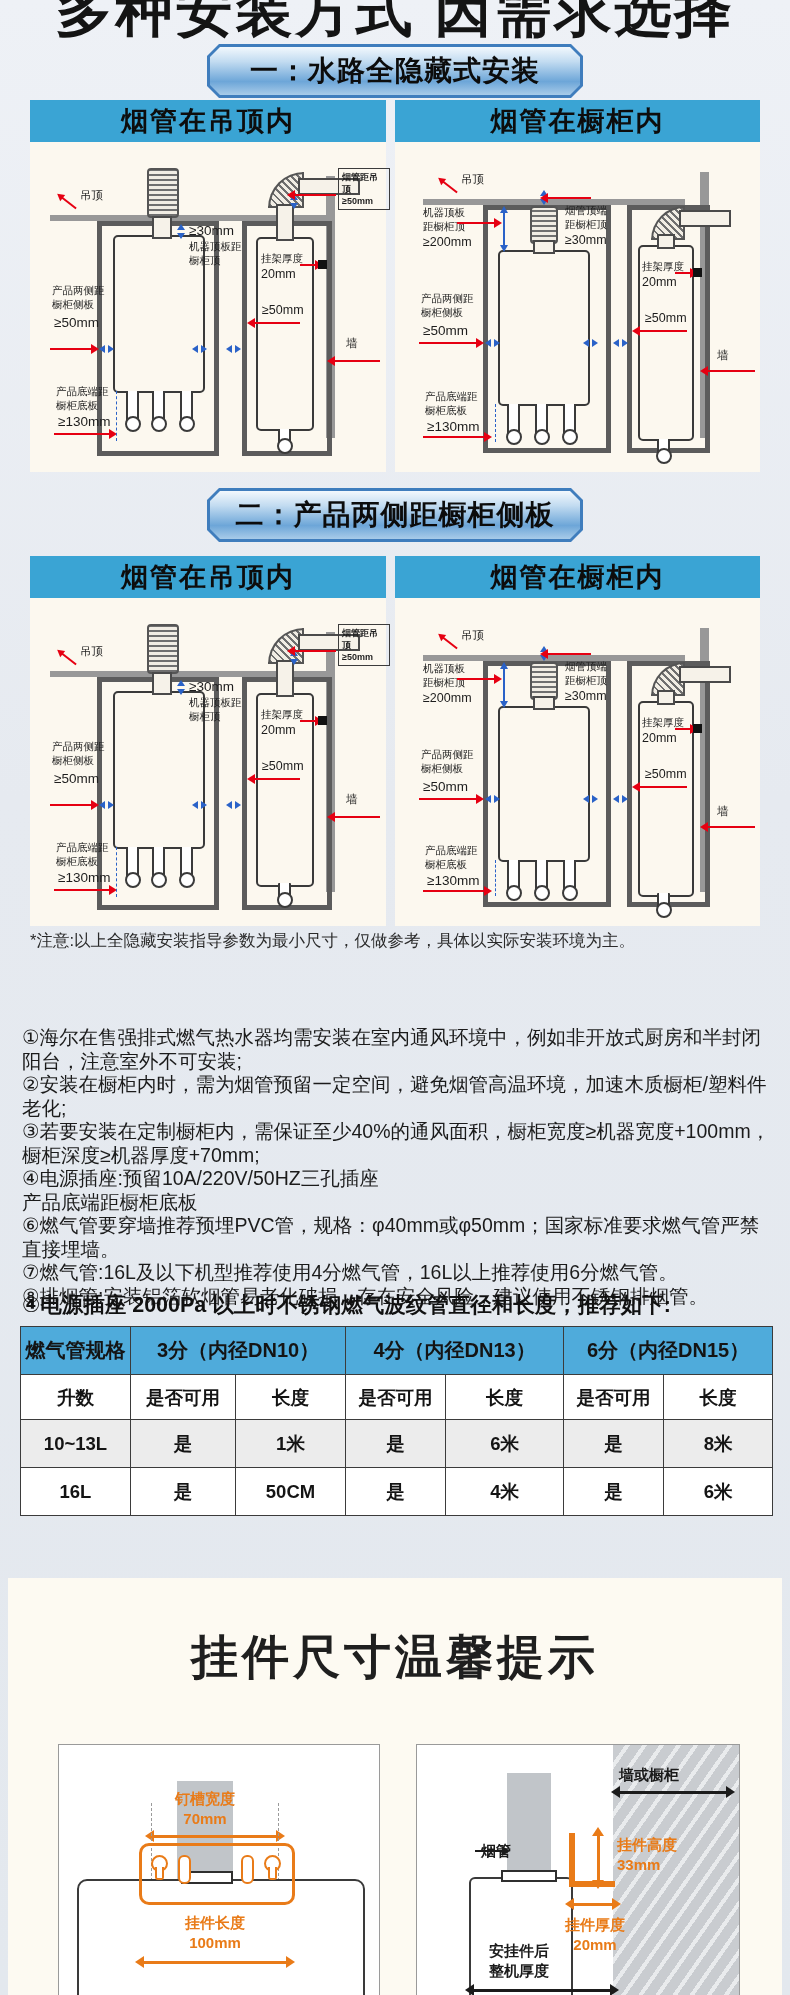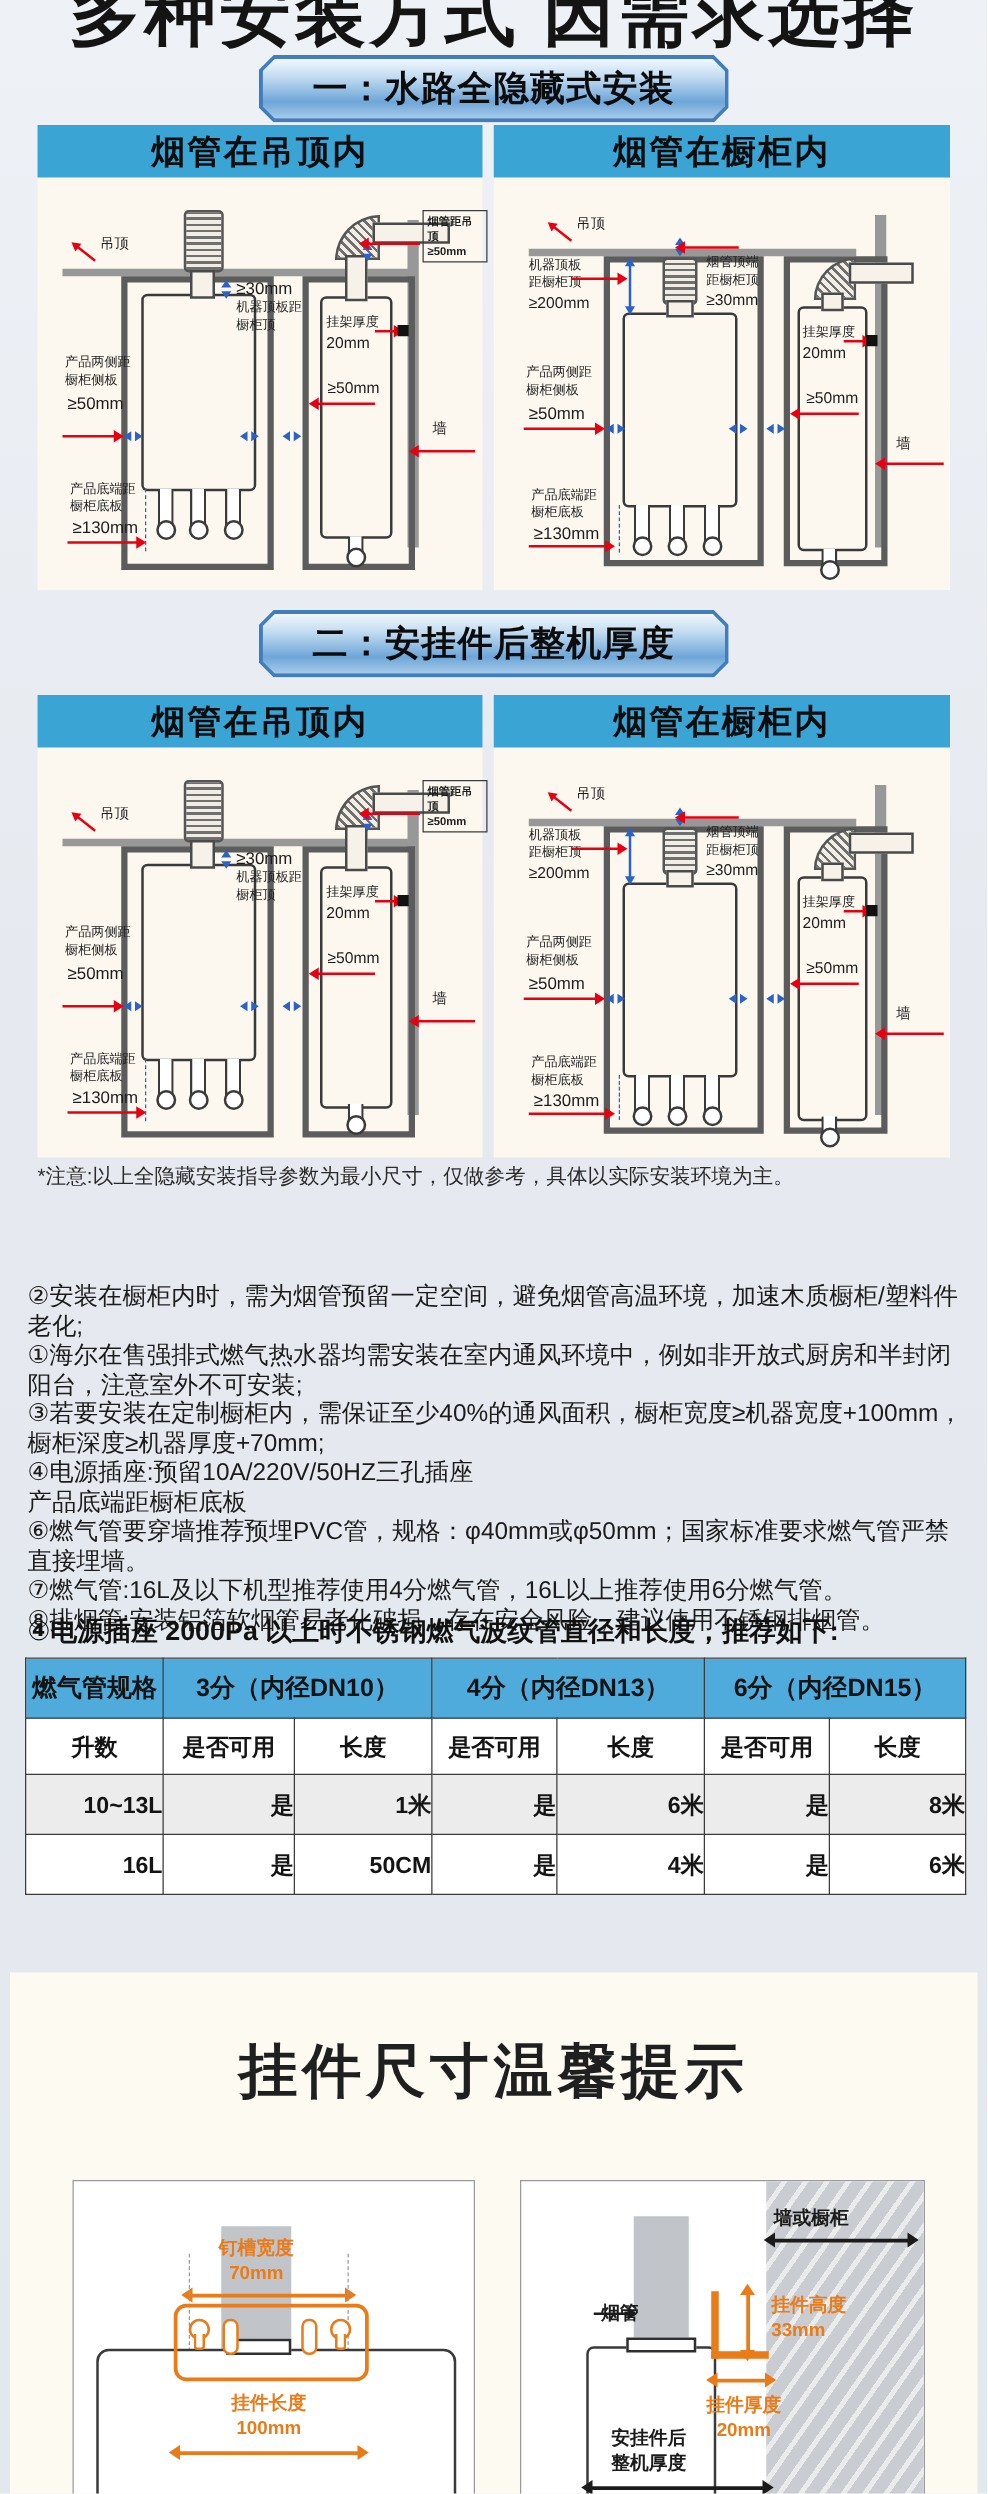--- a/index.html
+++ b/index.html
@@ -70,21 +70,21 @@
   #note{left:30px;top:930px;width:740px;font-size:16.5px;color:#2a2a2a;}
   #tips-heading{left:22px;top:972px;font-size:26px;font-weight:bold;color:#111;}
   #tips-list{left:22px;top:1026px;width:754px;font-size:19.5px;color:#1b1b1b;line-height:23.5px;}
   #table-intro{left:22px;top:1290px;width:754px;font-size:21.5px;font-weight:bold;color:#111;}
   
   #gas-table{left:20px;top:1326px;width:752px;border-collapse:collapse;table-layout:fixed;
              background:#fff;font-weight:bold;color:#141414;}
   #gas-table td,#gas-table th{border:1px solid #3b3b3b;text-align:center;padding:0;}
   #gas-table .hrow th{background:#4fabdb;height:47px;font-size:20px;}
   #gas-table .srow td{height:44px;font-size:18.5px;background:#fff;}
-  #gas-table .drow td{height:47px;font-size:18.5px;text-align:right;}
+  #gas-table .drow td{height:47px;font-size:18.5px;}
   #gas-table .drow.alt td{background:#ececec;}
   
   #bracket-card{left:8px;top:1578px;width:774px;height:477px;background:#fdfaf2;}
   #bracket-title{left:0;top:48px;width:774px;text-align:center;font-size:47px;font-weight:bold;
                  color:#1f1f1f;letter-spacing:4px;}
   .bbox{position:absolute;top:166px;height:320px;background:#fff;border:1px solid #9a9a9a;overflow:hidden;}
   .grayflue{position:absolute;background:#c1c5c9;}
   .olab{position:absolute;color:#e97b18;font-size:15px;font-weight:bold;line-height:1.3;text-align:center;}
   .blab{position:absolute;color:#1b1b1b;font-size:15px;font-weight:bold;line-height:1.3;}
   .odarr{position:absolute;height:3px;background:#e97b18;}
@@ -218,21 +218,21 @@
       <div class="arr r" style="left:28px;top:294px;width:62px;"></div>
       <div class="bdash-v" style="left:100px;top:262px;height:38px;"></div>
       <div class="pipe" style="left:112px;top:262px;"></div>
       <div class="pipe" style="left:140px;top:262px;"></div>
       <div class="pipe" style="left:168px;top:262px;"></div>
       <div class="pipe small" style="left:262px;top:297px;"></div>
     </div>
   </div>
 
   <div class="banner-wrap abs" style="top:488px;">
-    <div class="banner-in">二：安挂件后整机厚度</div>
+    <div class="banner-in">二：产品两侧距橱柜侧板</div>
   </div>
 
   <div class="panel abs" style="left:30px;top:556px;width:356px;height:370px;">
     <div class="panel-h">烟管在吊顶内</div>
     <div class="dg">
       <div class="ceil" style="left:20px;top:73px;width:282px;"></div>
       <div class="wallbar" style="left:296px;top:34px;height:260px;"></div>
       <div class="diagarr" style="left:30px;top:60px;"></div>
       <div class="lab t11" style="left:50px;top:46px;">吊顶</div>
       <div class="cab" style="left:67px;top:79px;width:112px;height:223px;"></div>
@@ -323,22 +323,22 @@
       <div class="pipe" style="left:112px;top:262px;"></div>
       <div class="pipe" style="left:140px;top:262px;"></div>
       <div class="pipe" style="left:168px;top:262px;"></div>
       <div class="pipe small" style="left:262px;top:295px;"></div>
     </div>
   </div>
 
   <div id="note" class="abs">*注意:以上全隐藏安装指导参数为最小尺寸，仅做参考，具体以实际安装环境为主。</div>
 
   <div id="tips-list" class="abs">
+    <div>①海尔在售强排式燃气热水器均需安装在室内通风环境中，例如非开放式厨房和半封闭阳台，注意室外不可安装;</div>
     <div>②安装在橱柜内时，需为烟管预留一定空间，避免烟管高温环境，加速木质橱柜/塑料件老化;</div>
-    <div>①海尔在售强排式燃气热水器均需安装在室内通风环境中，例如非开放式厨房和半封闭阳台，注意室外不可安装;</div>
     <div>③若要安装在定制橱柜内，需保证至少40%的通风面积，橱柜宽度≥机器宽度+100mm，橱柜深度≥机器厚度+70mm;</div>
     <div>④电源插座:预留10A/220V/50HZ三孔插座</div>
     <div>产品底端距橱柜底板</div>
     <div>⑥燃气管要穿墙推荐预埋PVC管，规格：φ40mm或φ50mm；国家标准要求燃气管严禁直接埋墙。</div>
     <div>⑦燃气管:16L及以下机型推荐使用4分燃气管，16L以上推荐使用6分燃气管。</div>
     <div>⑧排烟管:安装铝箔软烟管易老化破损，存在安全风险，建议使用不锈钢排烟管。</div>
   </div>
 
   <div id="table-intro" class="abs">④电源插座 2000Pa 以上时不锈钢燃气波纹管直径和长度，推荐如下:</div>
 

